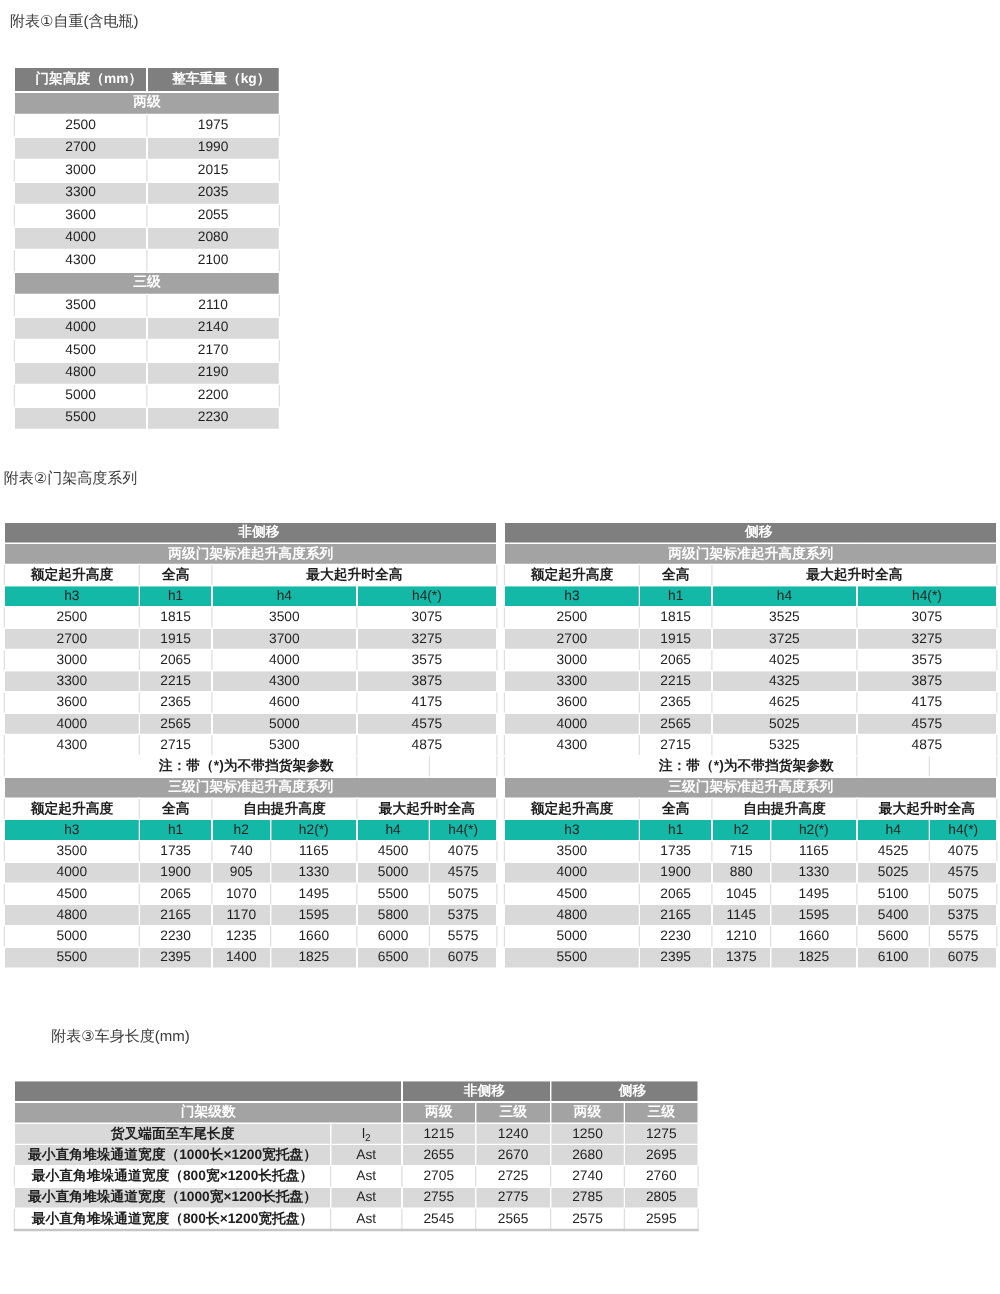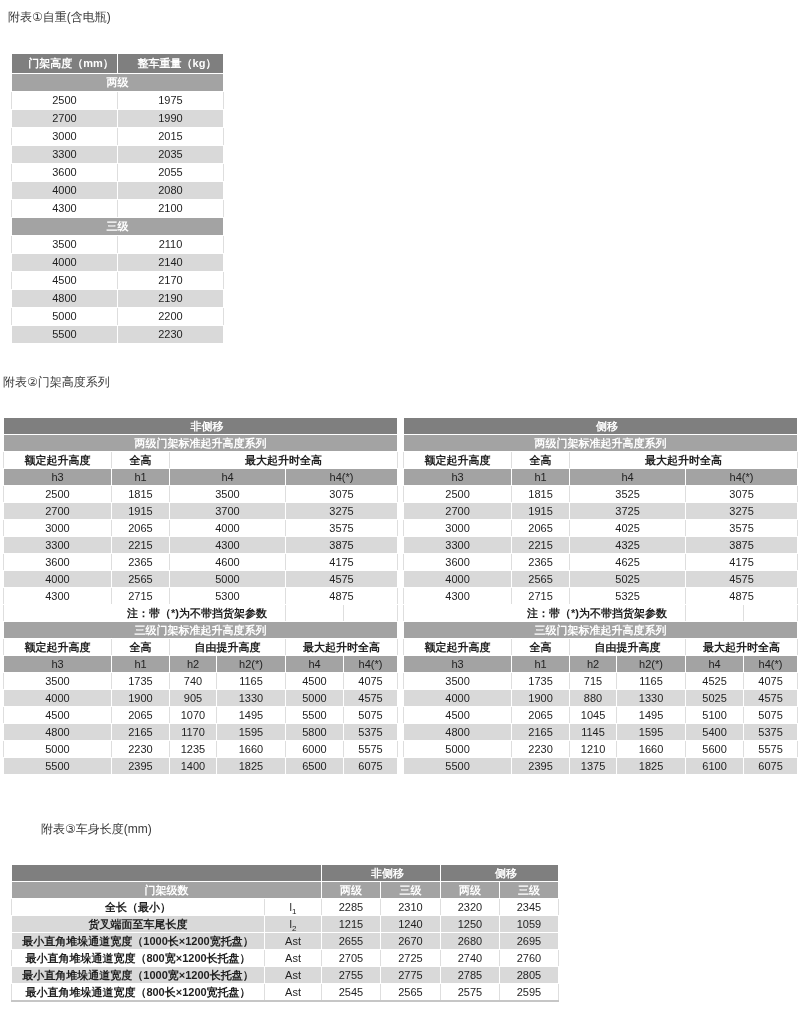--- a/index.html
+++ b/index.html
@@ -18,21 +18,21 @@
   #table1 td{height:17px;line-height:17px;}
   #table1 tr.hdr td{height:19px;line-height:19px;}
   
   #t2wrap{position:absolute;left:3px;top:417px;display:flex;gap:5px;}
   .t2half{width:394px;}
   
   #table3{position:absolute;left:11px;top:864px;width:547px;border-bottom:2px solid #c6c6c6;}
   
   tr.dark td{background:#7f7f7f;color:#fefefe;font-weight:bold;padding-left:13px;}
   tr.mid td{background:#a3a3a3;color:#fefefe;font-weight:bold;}
-  tr.sub td{background:#a3a3a3;}
+  tr.sub td{background:#14b8a6;}
   tr.g td{background:#d9d9d9;}
   tr.w td,tr.gh td{
     background:#ffffff;
     border-left:1px solid #dedede;border-right:1px solid #dedede;
     border-top:1px solid #ffffff;border-bottom:1px solid #ffffff;
   }
   tr.gh td{font-weight:bold;}
   td.lbl{font-weight:bold;}
   td.note{text-align:right;padding-right:18px;font-weight:bold;}
   sub{font-size:8px;line-height:0;}
@@ -417,35 +417,27 @@
         <td colspan="2">非侧移</td>
         <td colspan="2">侧移</td>
       </tr>
       <tr class="mid">
         <td colspan="2">门架级数</td>
         <td>两级</td>
         <td>三级</td>
         <td>两级</td>
         <td>三级</td>
       </tr>
-      <tr class="w">
-        <td class="lbl">全长（最小）</td>
-        <td><span>l</span><sub>1</sub></td>
-        <td>2285</td>
-        <td>2310</td>
-        <td>2320</td>
-        <td>2345</td>
-      </tr>
       <tr class="g">
         <td class="lbl">货叉端面至车尾长度</td>
         <td><span>l</span><sub>2</sub></td>
         <td>1215</td>
         <td>1240</td>
         <td>1250</td>
-        <td>1059</td>
+        <td>1275</td>
       </tr>
       <tr class="g">
         <td class="lbl">最小直角堆垛通道宽度（1000长×1200宽托盘）</td>
         <td><span>Ast</span></td>
         <td>2655</td>
         <td>2670</td>
         <td>2680</td>
         <td>2695</td>
       </tr>
       <tr class="w">

